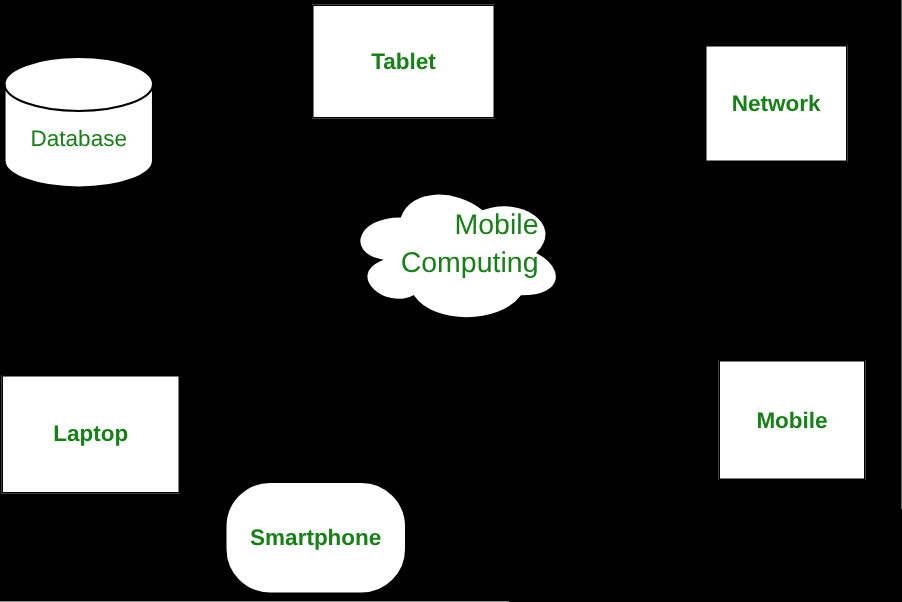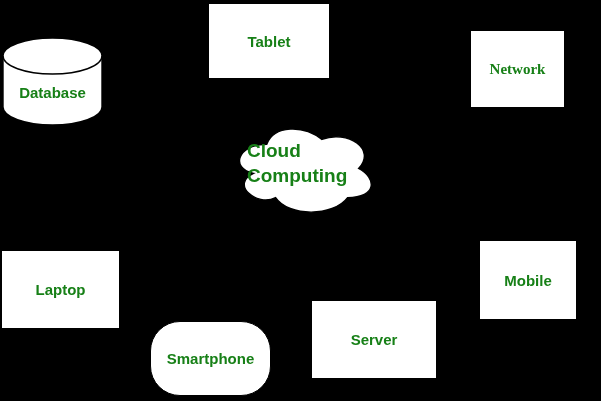--- a/index.html
+++ b/index.html
@@ -51,42 +51,42 @@
     color: #178017;
     font-weight: bold;
     font-size: 15px;
     white-space: nowrap;
   }
   .floating-label {
     position: absolute;
     display: flex;
     align-items: center;
     justify-content: center;
-    text-align: left;
+    text-align: right;
     color: #178017;
-    font-weight: bold;
+    font-weight: normal;
   }
   .database-label {
     left: 3px;
     top: 84px;
     width: 99px;
     height: 16px;
     font-size: 15px;
   }
   .cloud-label {
     left: 247px;
     top: 138px;
     width: 112px;
     height: 50px;
     font-size: 19px;
     line-height: 25px;
   }
   
   .node-tablet     { left: 208px; top: 3px;   width: 122px; height: 76px; }
-  .node-network    { left: 470px; top: 30px;  width: 95px;  height: 78px; font-family: Liberation Serif, serif; }
+  .node-network    { left: 470px; top: 30px;  width: 95px;  height: 78px; }
   .node-laptop     { left: 1px;   top: 250px; width: 119px; height: 79px; }
   .node-smartphone { left: 150px; top: 321px; width: 121px; height: 75px; border-radius: 30px; }
   .node-server     { left: 311px; top: 300px; width: 126px; height: 79px; }
   .node-mobile     { left: 479px; top: 240px; width: 98px; height: 80px; }
 </style>
 </head>
 <body>
 
 <div class="stage">
 
@@ -123,25 +123,22 @@
   </div>
 
   <div class="node node-laptop">
     <span class="node-label">Laptop</span>
   </div>
 
   <div class="node node-smartphone">
     <span class="node-label">Smartphone</span>
   </div>
 
-  <div class="node node-server">
-    <span class="node-label">Server</span>
-  </div>
 
   <div class="node node-mobile">
     <span class="node-label">Mobile</span>
   </div>
 
   <div class="floating-label database-label">Database</div>
 
-  <div class="floating-label cloud-label">Cloud Computing</div>
+  <div class="floating-label cloud-label">Mobile Computing</div>
 
 </div>
 
 </body></html>

